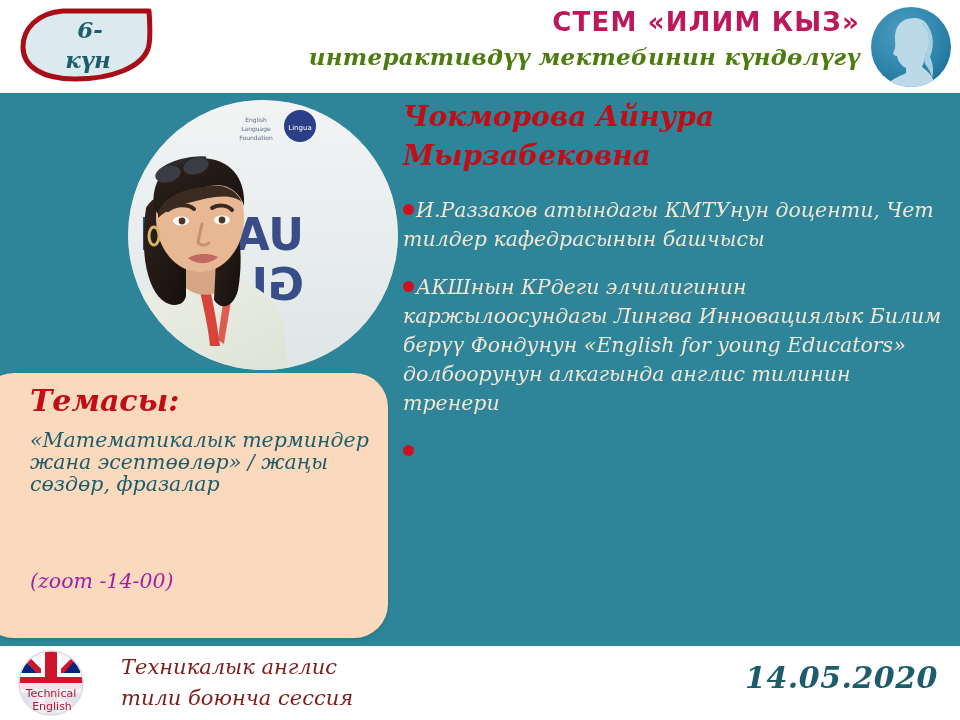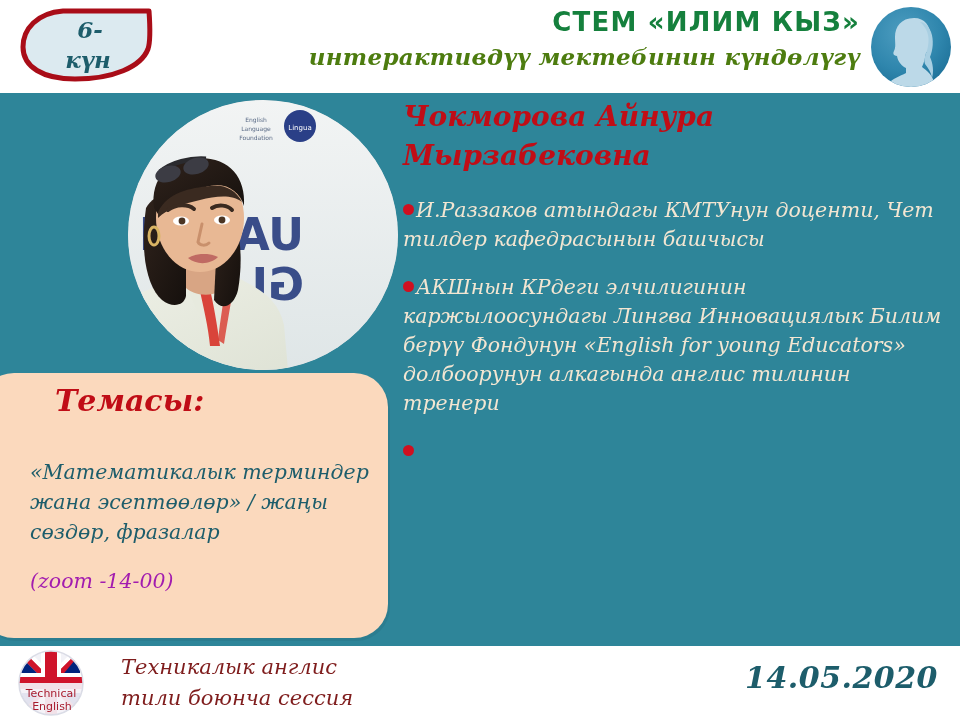--- a/index.html
+++ b/index.html
@@ -29,21 +29,21 @@
     top: 4px;
     width: 640px;
     text-align: right;
     color: #1d6473;
   }
   .header-line1 {
     font-family: "DejaVu Sans", sans-serif;
     font-size: 26px;
     font-weight: bold;
     letter-spacing: 1.2px;
-    color: #15803d;
+    color: #be185d;
     line-height: 36px;
     white-space: nowrap;
   }
   .header-line2 {
     font-family: "DejaVu Serif", serif;
     font-style: italic;
     font-size: 23px;
     font-weight: bold;
     color: #4d7c0f;
     line-height: 34px;
@@ -122,32 +122,31 @@
   }
   .topic-title {
     position: absolute;
     left: 50px;
     top: 10px;
     color: #c00d16;
     font-family: "DejaVu Serif", serif;
     font-style: italic;
     font-weight: bold;
     font-size: 30px;
-    margin-left: 25px;
   }
   .topic-body {
     position: absolute;
     left: 50px;
-    top: 84px;
+    top: 56px;
     width: 340px;
     color: #1d5d6b;
     font-family: "DejaVu Serif", serif;
     font-style: italic;
     font-size: 20.5px;
-    line-height: 30px;
+    line-height: 22px;
   }
   .topic-zoom {
     position: absolute;
     left: 50px;
     top: 196px;
     color: #a21caf;
     font-family: "DejaVu Serif", serif;
     font-style: italic;
     font-size: 20.5px;
   }

